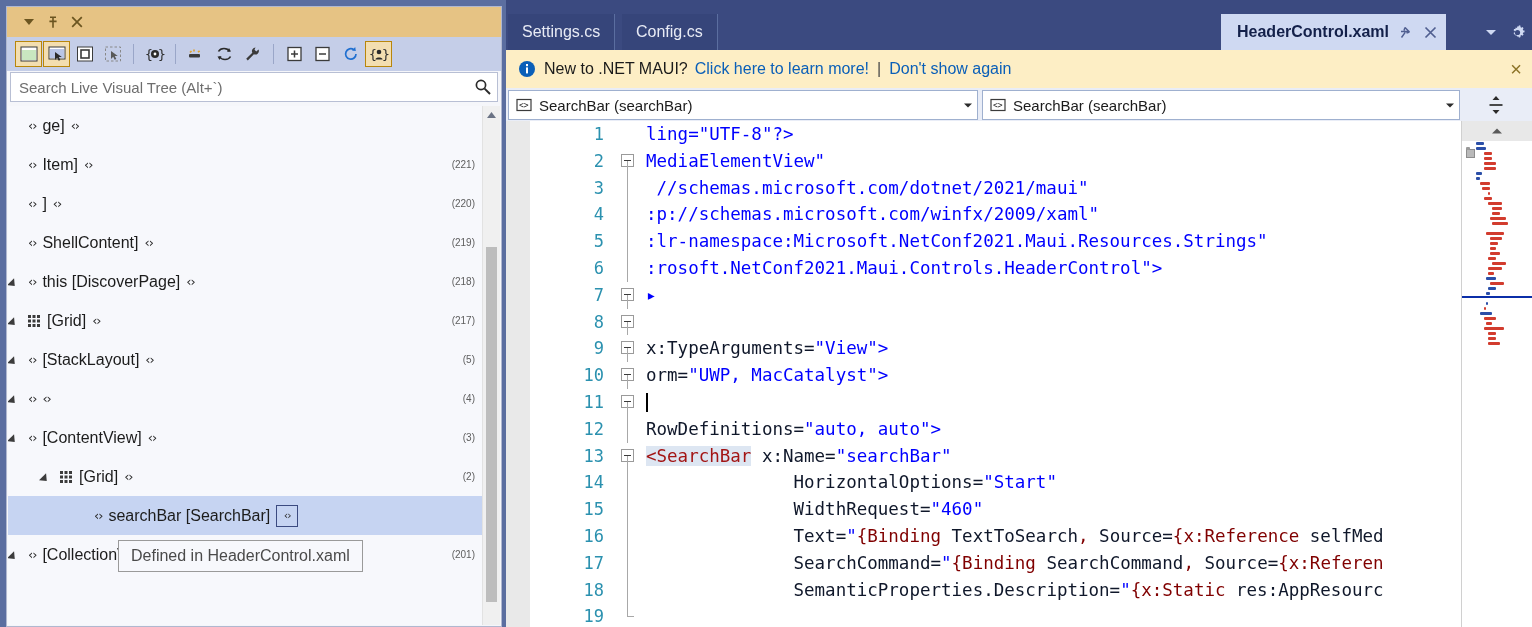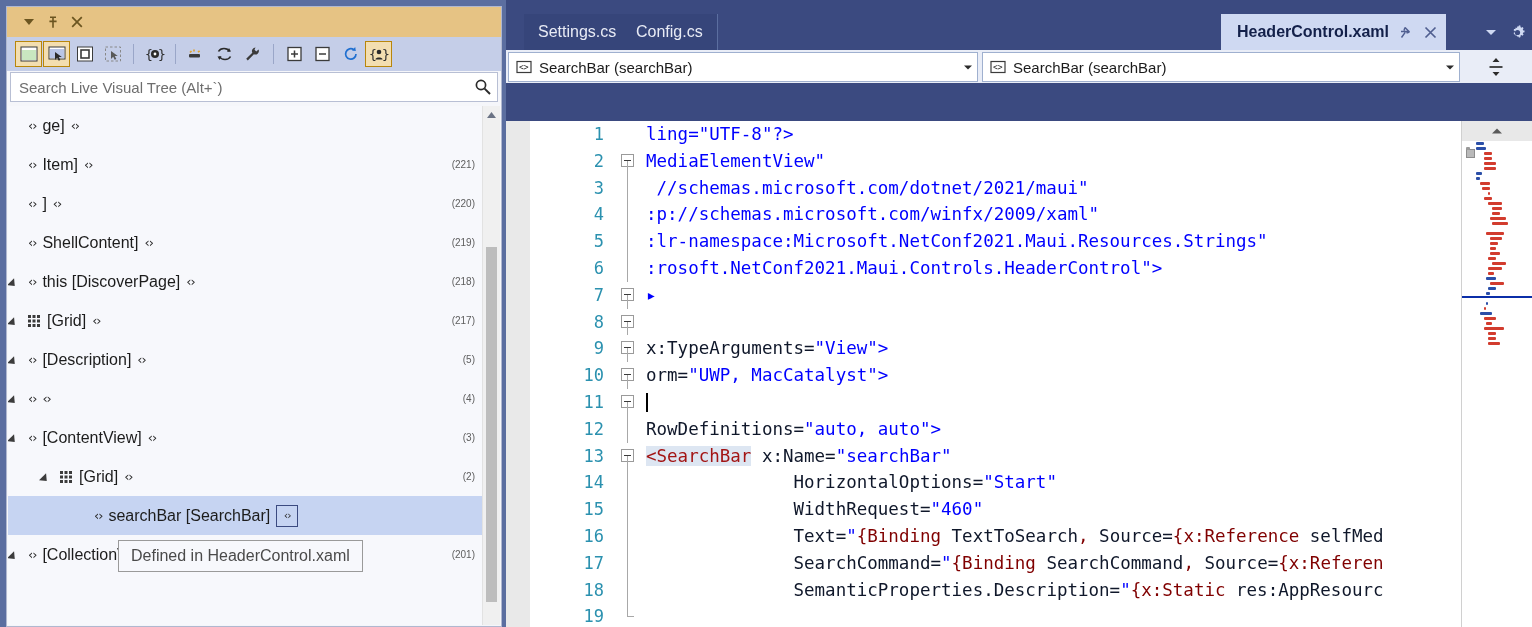--- a/index.html
+++ b/index.html
@@ -612,21 +612,21 @@
                 </svg></span>
               <span>[Grid]</span>
               <span class="icod">‹›</span>
             </div>
             <span class="cnt">(217)</span>
           </div>
           <div class="trow">
             <div class="lbl">
               <span class="expander open"></span>
               <span class="icod">‹›</span>
-              <span>[Description]</span>
+              <span>[StackLayout]</span>
               <span class="icod">‹›</span>
             </div>
             <span class="cnt">(5)</span>
           </div>
           <div class="trow">
             <div class="lbl">
               <span class="expander open"></span>
               <span class="icod">‹›</span>
               <span class="icod">‹›</span>
             </div>
@@ -687,21 +687,21 @@
             </svg>
         </div>
         <div class="thumb"></div>
       </div>
     </div>
   </div>
 
   <div id="editor">
 
     <div id="tabstrip">
-      <div class="tab inactive" style="left:18px;">
+      <div class="tab inactive" style="left:2px;">
         <span>Settings.cs</span>
       </div>
       <div class="tab inactive" style="left:116px;">
         <span>Config.cs</span>
       </div>
       <div class="tab active" style="left:715px;">
         <span>HeaderControl.xaml</span>
         <span class="pinico">
           <svg width="14" height="15" viewBox="0 0 14 15">
               <g stroke="#3b4a80" stroke-width="1.5" fill="none">
@@ -725,20 +725,34 @@
         </span>
         <span class="ti">
           <svg width="17" height="17" viewBox="0 0 17 17">
               <path d="M8.5 2.2l1 .2.5-1.2 1.6.6-.2 1.3 1 .7 1.1-.7 1.1 1.2-.8 1 .4 1.1 1.3.2v1.7l-1.3.2-.4 1.1.8 1-1.1 1.2-1.1-.7-1 .7.2 1.3-1.6.6-.5-1.2-1 .2-.6-1.2-1.2.3-.4-1.5-1.3.1-.3-1.6 1.2-.5v-1.2l-1.2-.5.3-1.6 1.3.1.4-1.5 1.2.3z" fill="#cfd9f2"></path>
               <circle cx="8.5" cy="8.5" r="2.6" fill="#3b4a80"></circle>
             </svg>
         </span>
       </div>
     </div>
 
+    <div id="infobar">
+      <span class="ibicon">
+        <svg width="18" height="18" viewBox="0 0 18 18">
+            <circle cx="9" cy="9" r="8" fill="#0a5fb8"></circle>
+            <rect x="8" y="7.4" width="2" height="6" fill="#fff"></rect>
+            <rect x="8" y="4" width="2" height="2.2" fill="#fff"></rect>
+          </svg>
+      </span>
+      <span class="txt">New to .NET MAUI?</span>
+      <a href="#">Click here to learn more!</a>
+      <span class="sep">|</span>
+      <a href="#">Don't show again</a>
+      <span class="ibclose">×</span>
+    </div>
 
     <div id="navbar">
       <div class="navsel" id="navsel-left">
         <span class="nico">
           <svg width="16" height="14" viewBox="0 0 16 14">
               <rect x="1" y="1.5" width="14" height="11" fill="#fff" stroke="#3b3b3b" stroke-width="1.2"></rect>
               <text x="3" y="10" font-family="DejaVu Sans Mono, monospace" font-size="8" fill="#2b2b2b">&lt;&gt;</text>
             </svg>
         </span>
         <span class="nlbl">SearchBar (searchBar)</span>

